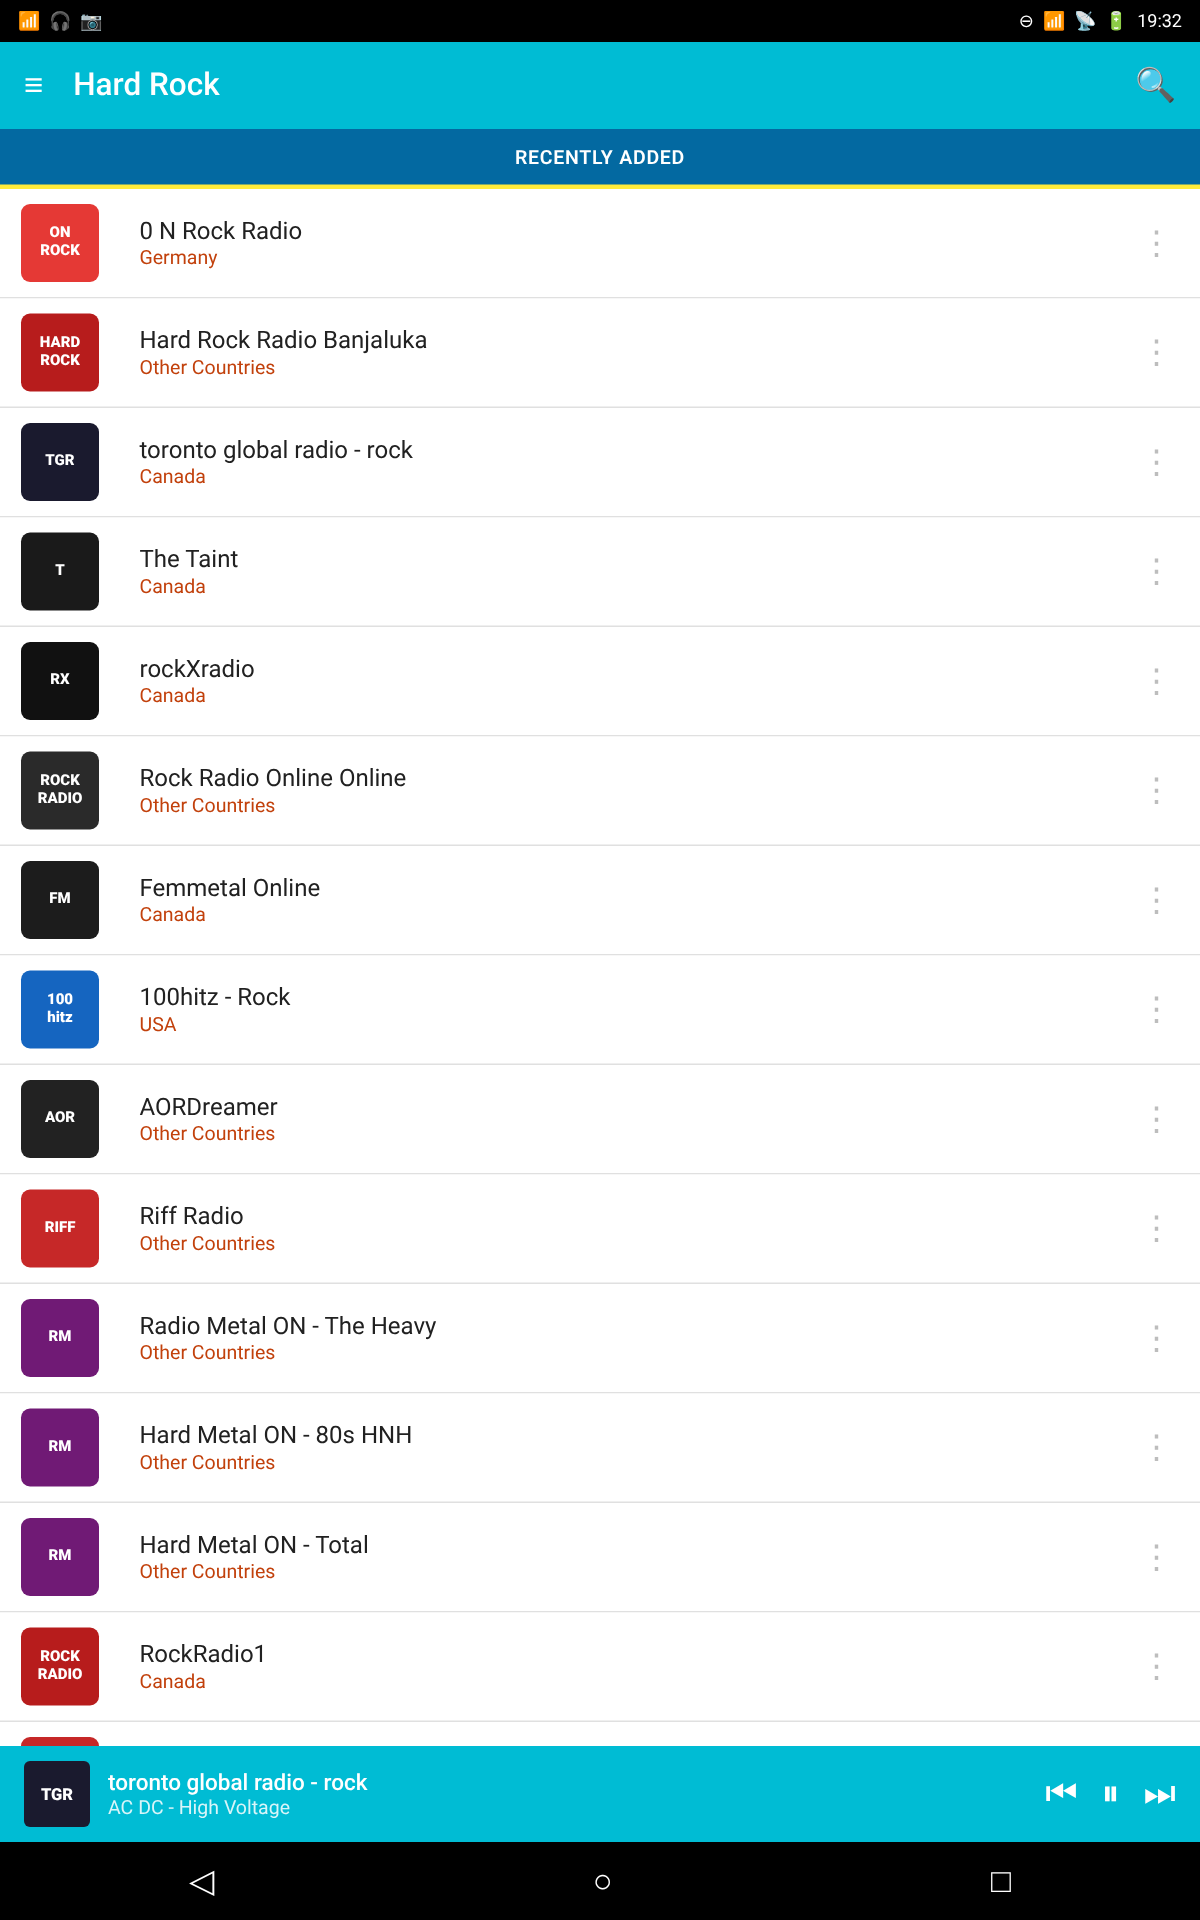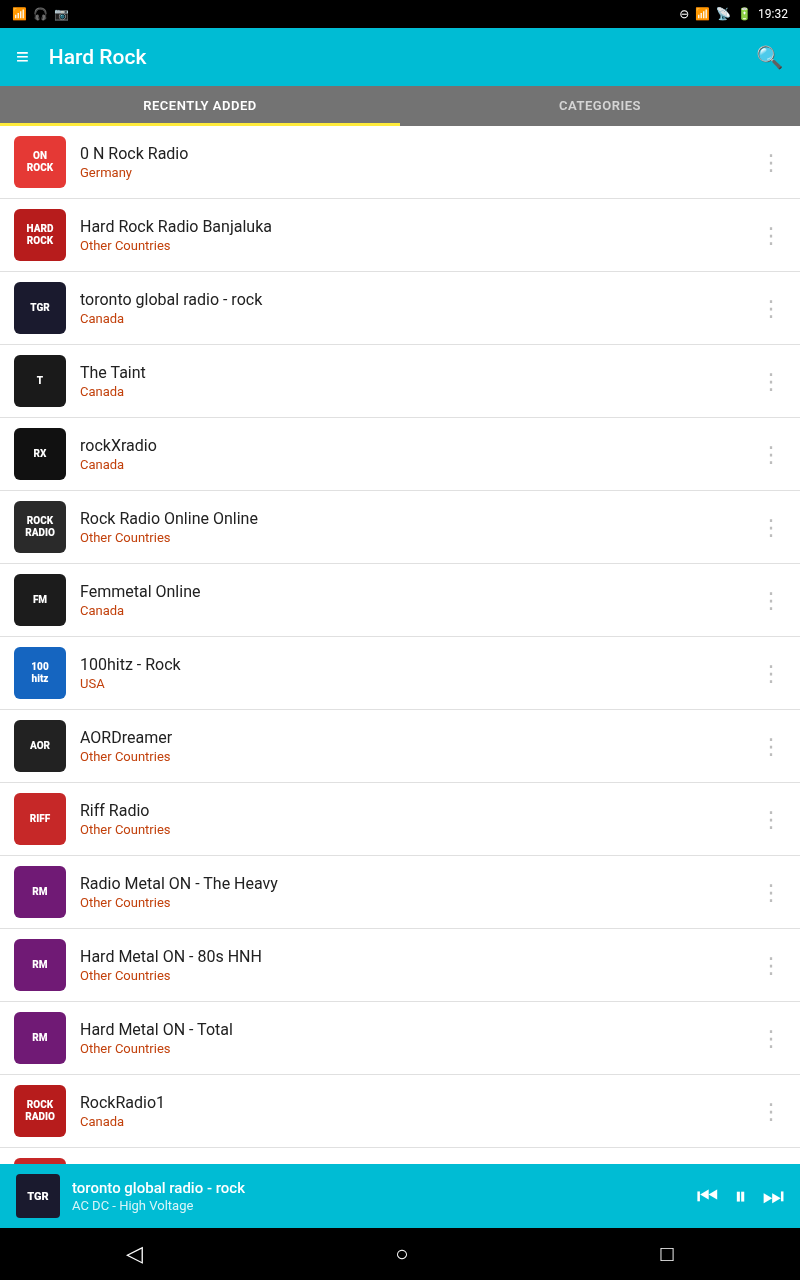--- a/index.html
+++ b/index.html
@@ -50,21 +50,21 @@
       flex: 1;
     }
     .app-bar .search-icon {
       color: #fff;
       font-size: 22px;
       cursor: pointer;
     }
 
     
     .tabs {
-      background: #737373;
+      background: #0369a1;
       display: flex;
       flex-shrink: 0;
       padding: 0 0 0 0;
     }
     .tab {
       flex: 1;
       text-align: center;
       padding: 12px 0 10px;
       font-size: 13px;
       font-weight: 600;
@@ -102,21 +102,21 @@
       display: flex;
       align-items: center;
       justify-content: center;
       font-size: 11px;
       font-weight: bold;
       color: #fff;
       overflow: hidden;
       margin-right: 14px;
     }
 
-    .item-text { flex: 1; }
+    .item-text { flex: 1; margin-left: 13px; }
     .item-name {
       font-size: 16px;
       color: #212121;
       font-weight: 400;
     }
     .item-subtitle {
       font-size: 13px;
       color: #c2410c;
       margin-top: 2px;
     }
@@ -202,21 +202,20 @@
 </div>
 
 <div class="app-bar">
   <span class="menu-icon">≡</span>
   <span class="title">Hard Rock</span>
   <span class="search-icon">🔍</span>
 </div>
 
 <div class="tabs">
   <div class="tab active">RECENTLY ADDED</div>
-  <div class="tab">CATEGORIES</div>
 </div>
 
 <div class="list-area" id="station-list">
 <div class="list-item">
       <div class="item-logo logo-0nrock">
         <span style="font-size: 10px; font-weight: 900; text-align: center; line-height: 1.2; white-space: pre;">ON
 ROCK</span>
       </div>
       <div class="item-text">
         <div class="item-name">0 N Rock Radio</div>

